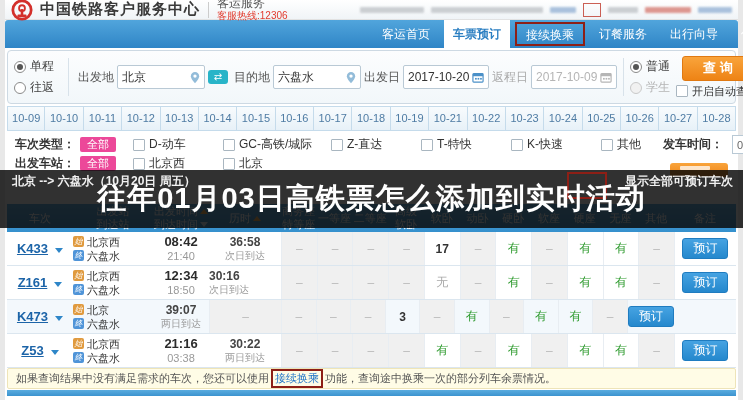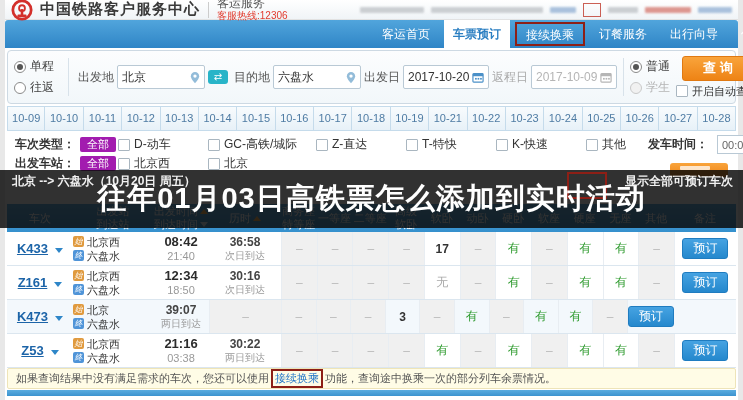--- a/index.html
+++ b/index.html
@@ -63,22 +63,22 @@
   .dtab{flex:1 1 32px;border:1px solid #c5dbeb;border-left:none;font-size:11px;color:#4e7ba3;
     text-align:center;line-height:23px;background:linear-gradient(#f8fbfd,#e7f1f8);cursor:pointer;
     box-sizing:border-box;white-space:nowrap;overflow:hidden;}
   .dtab:first-child{border-left:1px solid #c5dbeb;}
   .dtab.active{flex:0 0 104px;background:#fff;color:#1e5f9e;font-weight:bold;font-size:12px;border-bottom-color:#fff;}
 
   
   .filters{padding:5px 10px 0;background:#fff;font-size:12px;color:#333;height:41px;box-sizing:border-box;}
   .frow{display:flex;align-items:center;height:17px;margin-bottom:2px;}
   .flab{font-weight:bold;color:#333;margin-right:5px;white-space:nowrap;}
-  .badge{background:#a21caf;color:#fff;padding:0 7px;border-radius:2px;font-size:11px;line-height:15px;
-    margin-right:2px;cursor:pointer;white-space:nowrap;}
+  .badge{background:#ec4899;color:#fff;padding:0 7px;border-radius:2px;font-size:11px;line-height:15px;
+    margin-right:17px;cursor:pointer;white-space:nowrap;}
   .fitem{display:flex;align-items:center;gap:4px;width:90px;cursor:pointer;white-space:nowrap;flex:0 0 auto;}
   .fitem.wide{width:108px;}
   .fitem.small{width:62px;}
   .timegrp{margin-left:auto;display:flex;align-items:center;gap:4px;}
   .timesel{width:88px;height:19px;border:1px solid #b9c9d5;background:#fff;color:#666;font-size:11px;
     display:flex;align-items:center;justify-content:space-between;padding:0 4px;box-sizing:border-box;cursor:pointer;}
   .tri{width:0;height:0;border-left:4px solid transparent;border-right:4px solid transparent;display:inline-block;}
 
   .midspacer{height:32px;background:#fff;}
 
@@ -430,21 +430,21 @@
         </span>
       <span class="stn">
           <i class="sic end">终</i>
           <span>六盘水</span>
         </span>
     </div>
     <div class="two" style="text-align:center">
       <span class="dep">12:34</span>
       <span class="arr">18:50</span>
     </div>
-    <div class="two" style="text-align:center">
+    <div class="two" style="">
       <span class="dur1">30:16</span>
       <span class="dur2">次日到达</span>
     </div>
     <div class="seat s-none">–</div>
     <div class="seat s-none">–</div>
     <div class="seat s-none">–</div>
     <div class="seat s-none">–</div>
     <div class="seat s-no">无</div>
     <div class="seat s-none">–</div>
     <div class="seat s-yes">有</div>

